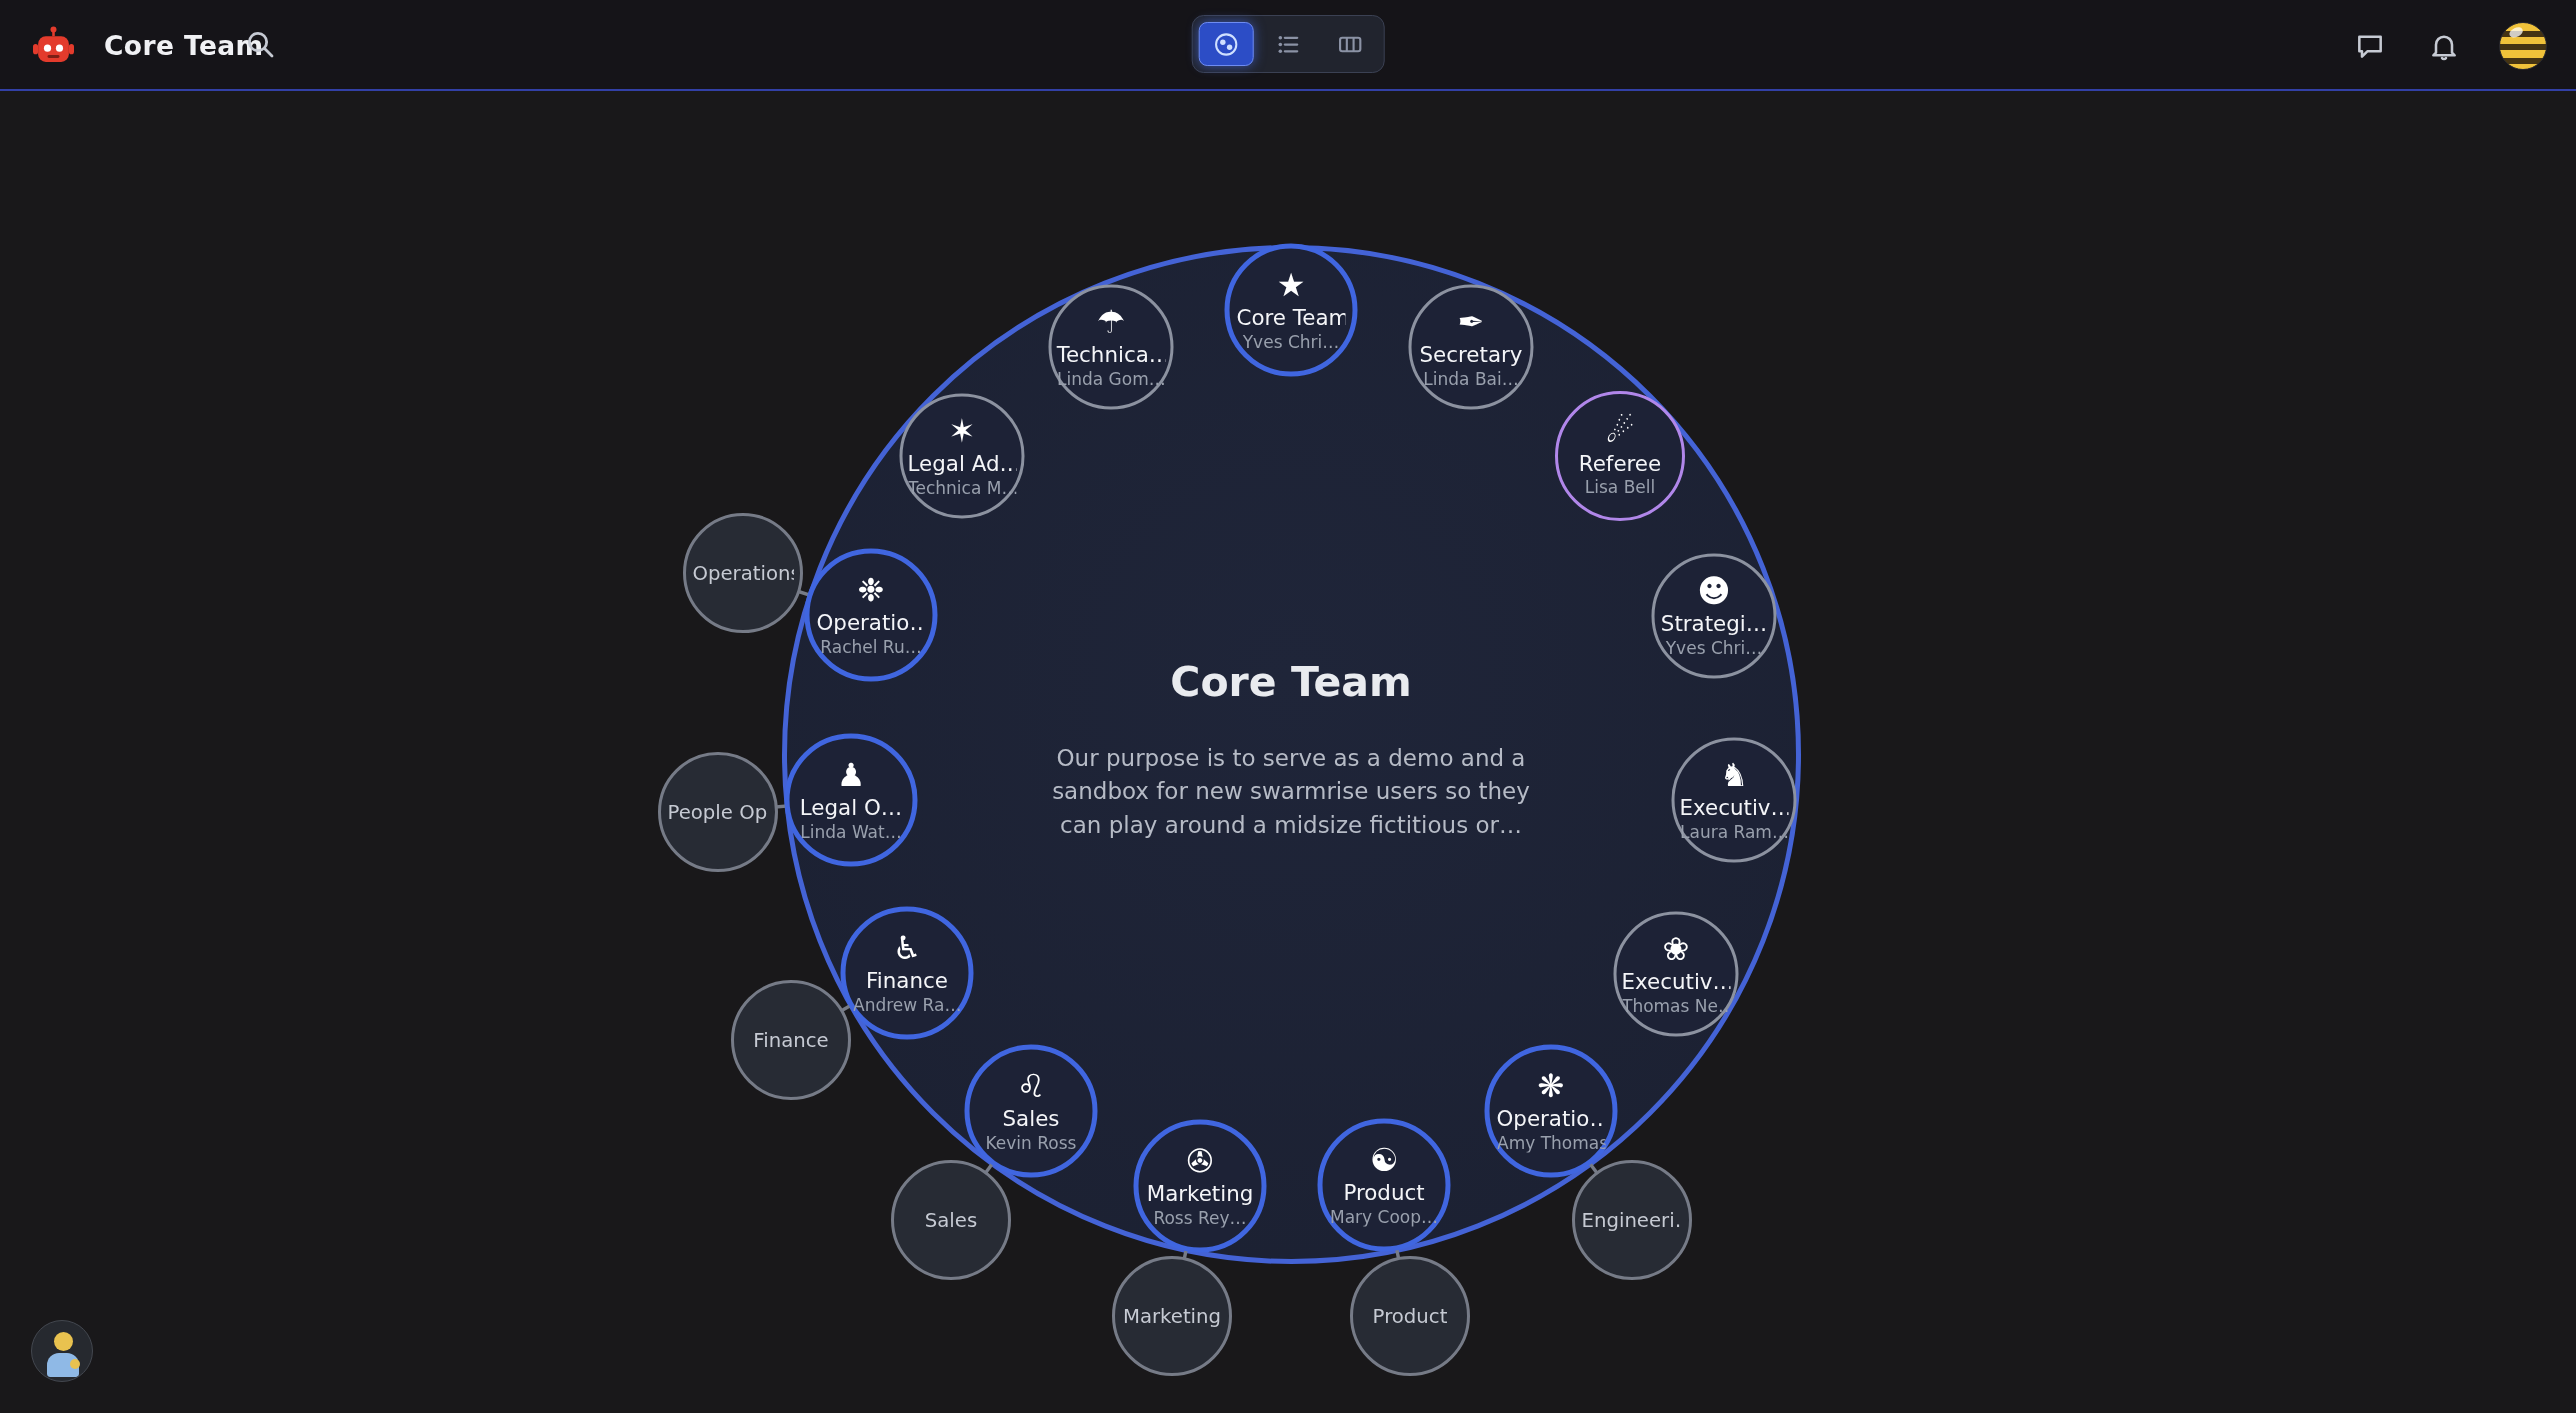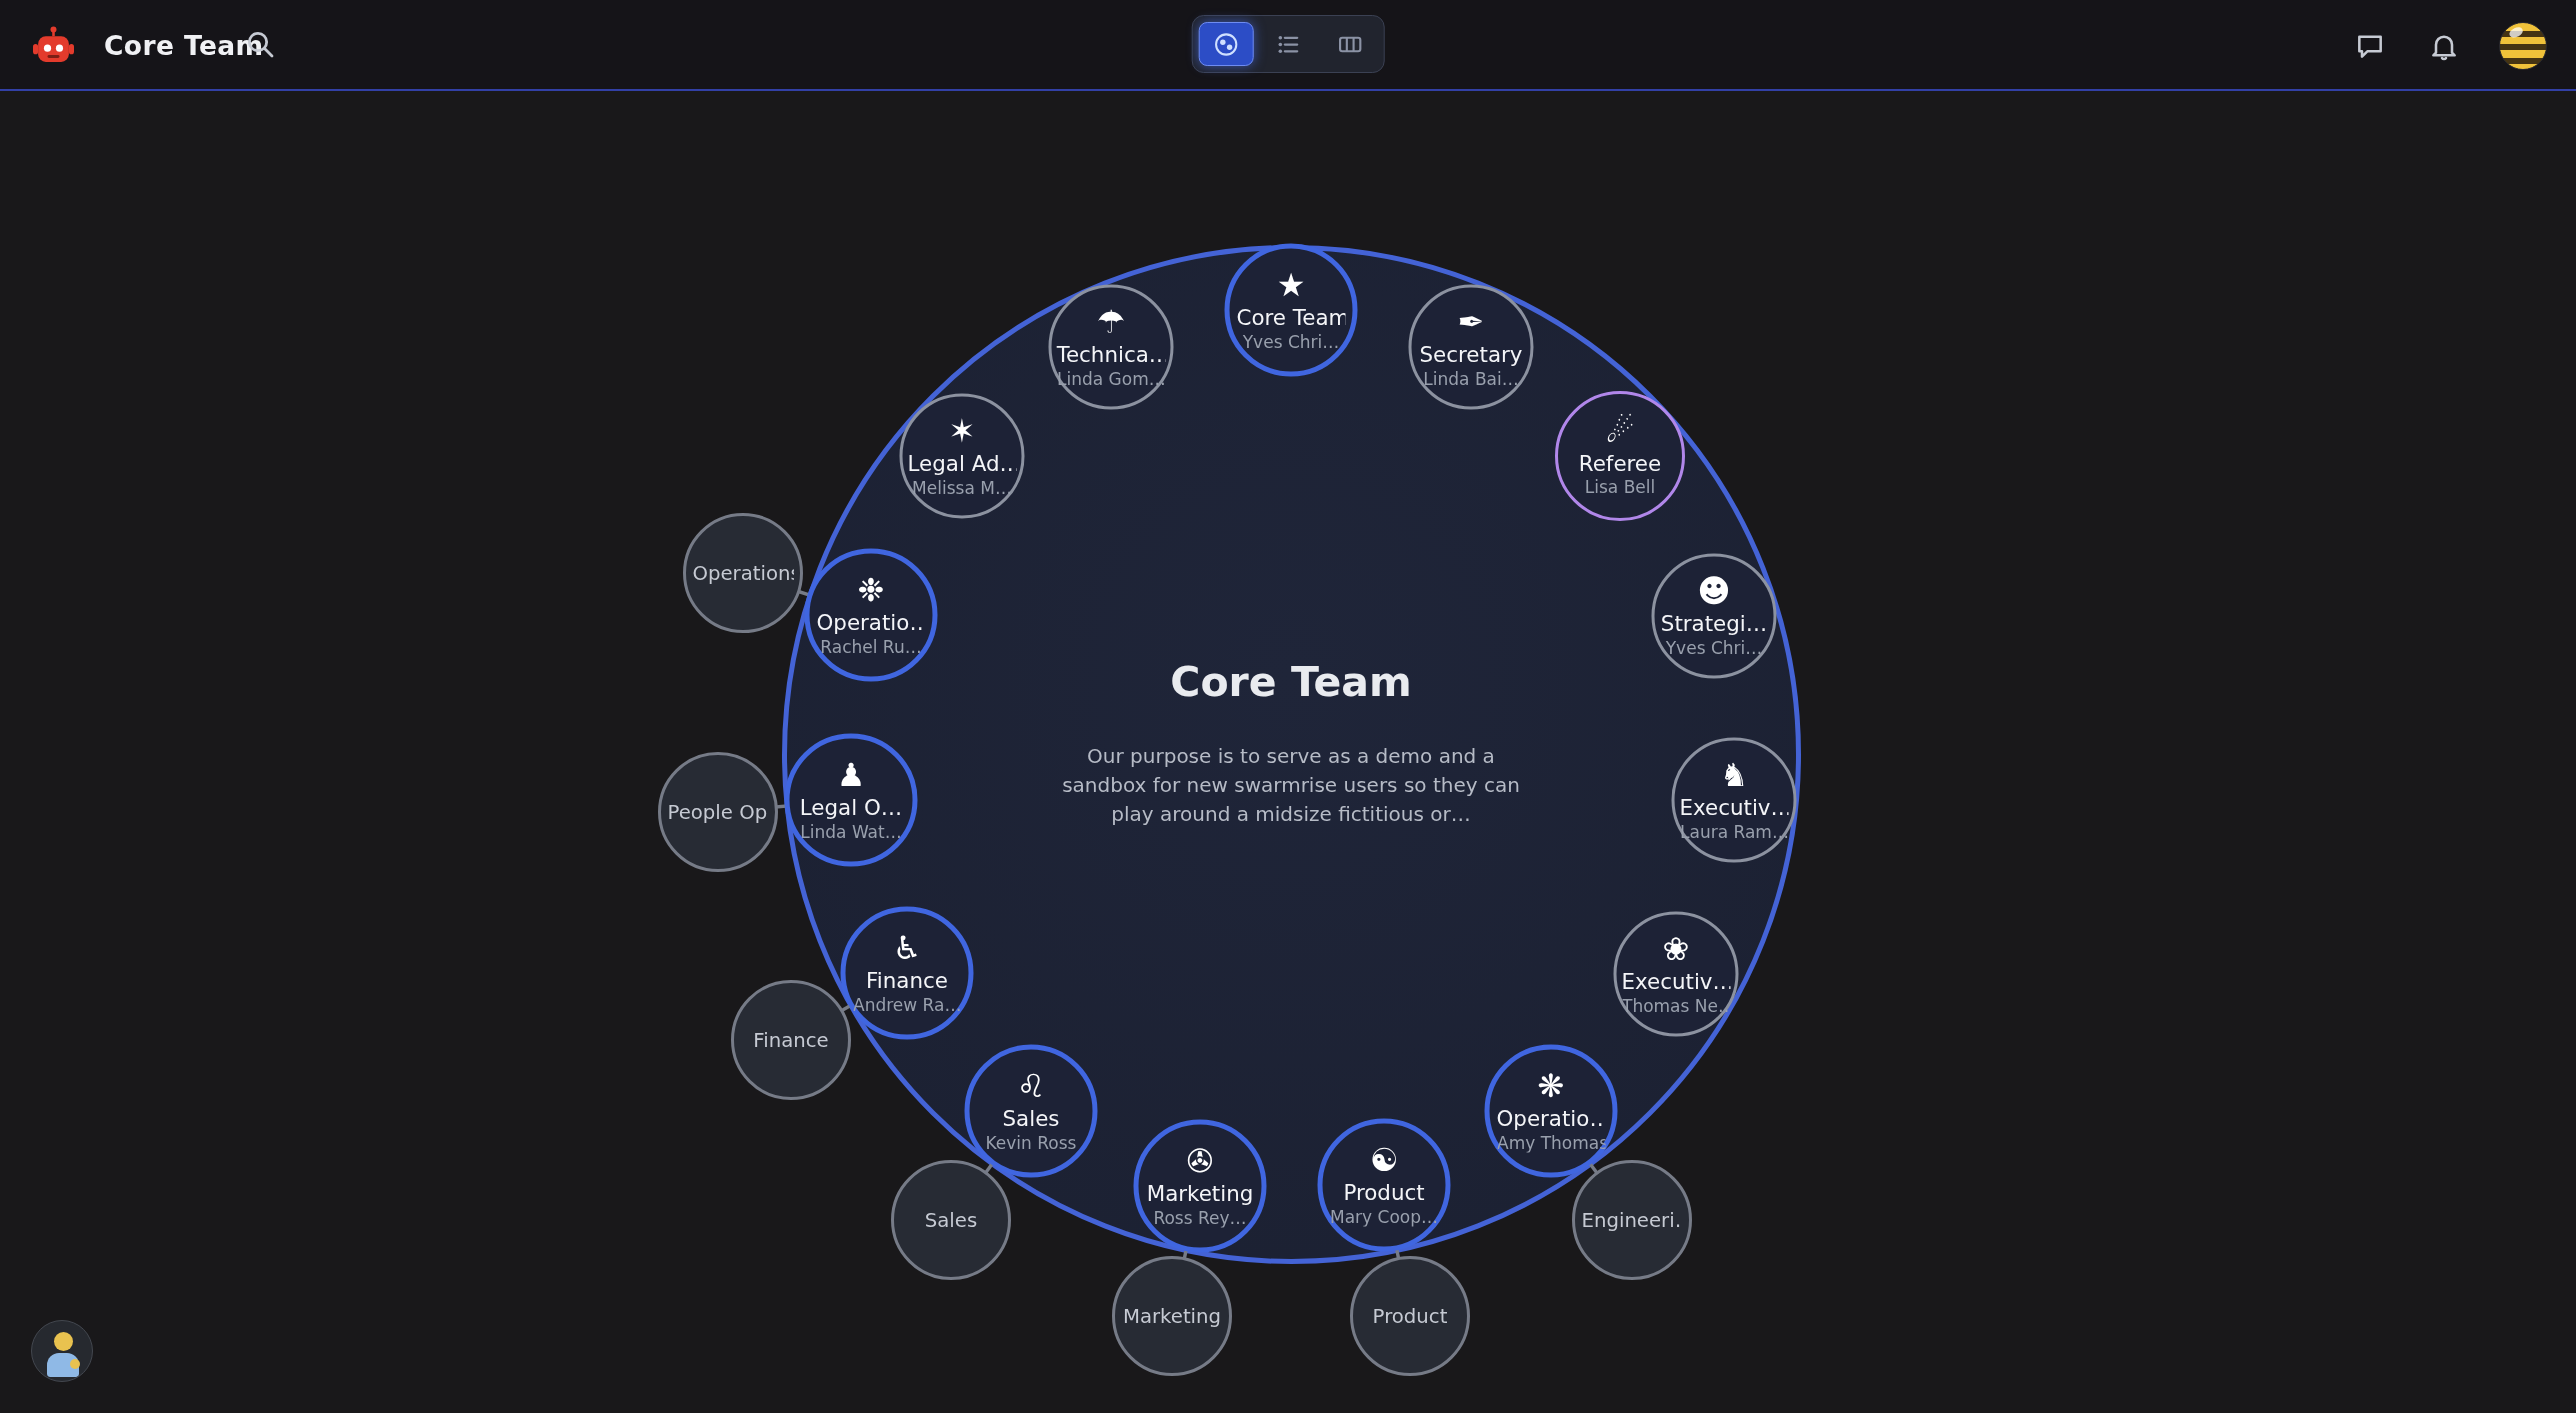--- a/index.html
+++ b/index.html
@@ -41,21 +41,21 @@
 
   
   #core-circle { position:absolute; left:782px; top:245px; width:1019px; height:1019px;
     border-radius:50%; border:5.1px solid #4463d6;
     background:radial-gradient(circle at 50% 42%, #1f2539 0%, #1b2031 100%);
     cursor:pointer; }
 
   #center-text { position:absolute; left:1291px; top:658px; transform:translateX(-50%);
     width:479px; text-align:center; pointer-events:none; }
   #center-title { color:#e9ebef; font-size:41px; font-weight:700; margin-bottom:36px; }
-  #center-desc { color:#b6bbc6; font-size:20px; line-height:1.45; }
+  #center-desc { color:#b6bbc6; font-size:23px; line-height:1.45; }
 
   
   #links { position:absolute; left:0; top:0; width:2576px; height:1414px;
     pointer-events:none; }
 
   
   .node { position:absolute; transform:translate(-50%,-50%);
     display:flex; flex-direction:column; align-items:center; justify-content:center;
     border-radius:50%; background:#1d2236; cursor:pointer; text-align:center; }
   .node.blue   { width:133px; height:133px; border:5.1px solid #4066e0; }
@@ -205,21 +205,21 @@
 
   <div class="node gray" style="left:1471px;top:347px">
     <span class="node-icon">✒</span>
     <span class="node-name">Secretary</span>
     <span class="node-person">Linda Bai…</span>
   </div>
 
   <div class="node gray" style="left:962px;top:456px">
     <span class="node-icon">✶</span>
     <span class="node-name">Legal Ad…</span>
-    <span class="node-person">Melissa M…</span>
+    <span class="node-person">Technica M…</span>
   </div>
 
   <div class="node purple" style="left:1620px;top:456px">
     <span class="node-icon">☄</span>
     <span class="node-name">Referee</span>
     <span class="node-person">Lisa Bell</span>
   </div>
 
   <div class="node blue" style="left:871px;top:615px">
     <span class="node-icon">❉</span>

